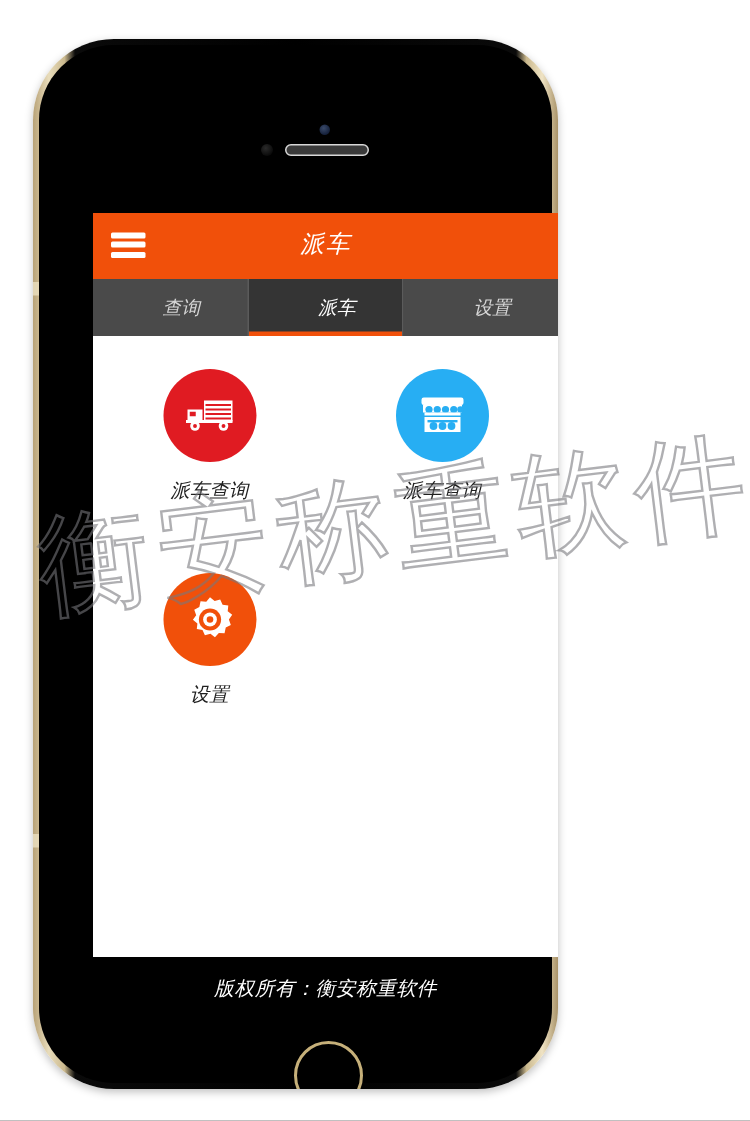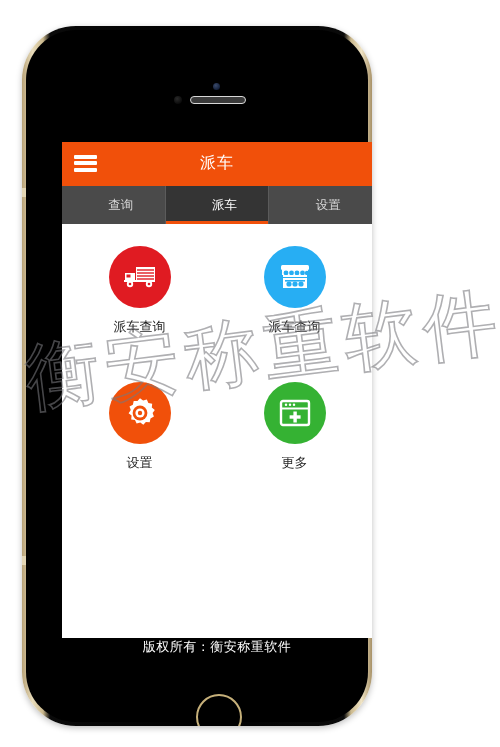--- a/index.html
+++ b/index.html
@@ -22,20 +22,21 @@
     top: 26px;
     width: 350px;
     height: 700px;
     border-radius: 54px;
     background: linear-gradient(90deg,
         #b8a277 0%, #e8dcbb 3%, #cbb98e 6%,
         #0a0a0a 8%, #000 50%, #0a0a0a 92%,
         #cbb98e 94%, #efe3c4 97%, #a89268 100%);
     box-shadow: 0 2px 6px rgba(0,0,0,0.25);
     overflow: hidden;
+    font-style: italic;
   }
   #phone-inner {
     position: absolute;
     left: 4px; top: 4px;
     width: 342px; height: 692px;
     border-radius: 50px;
     background: #000000;
   }
 
   
@@ -199,21 +200,21 @@
   }
 
   
   #footer {
     position: absolute;
     left: 40px;
     top: 612px;
     width: 310px;
     height: 42px;
     display: flex;
-    align-items: flex-start;
+    align-items: center;
     justify-content: center;
     color: #ffffff;
     font-size: 13px;
     letter-spacing: .5px;
   }
 
   
   #watermark {
     position: absolute;
     left: 26px;
@@ -325,36 +326,20 @@
             <svg width="34" height="34" viewBox="0 0 34 34" aria-hidden="true">
               <path fill="#ffffff" d="M17 2.2 l3.1 2.4 3.7-1.0 1.6 3.5 3.8 0.6 -0.4 3.8 3.0 2.4 -2.2 3.1 1.3 3.6 -3.4 1.8 -0.8 3.8 -3.8 -0.2 -2.6 2.8 -3.0 -2.3 -3.7 1.0 -1.6 -3.5 -3.8 -0.6 0.4 -3.8 -3.0 -2.4 2.2 -3.1 -1.3 -3.6 3.4 -1.8 0.8 -3.8 3.8 0.2 z"></path>
               <circle cx="17" cy="17" r="7.4" fill="#f1500a"></circle>
               <circle cx="17" cy="17" r="4.6" fill="#ffffff"></circle>
               <circle cx="17" cy="17" r="2.2" fill="#f1500a"></circle>
             </svg>
           </div>
           <div class="tile-label">设置</div>
         </div>
 
-        <div class="tile">
-          <div class="tile-circle" style="background:#35b233;">
-            <svg width="32" height="30" viewBox="0 0 32 30" aria-hidden="true">
-              <rect x="2" y="3" width="28" height="24" rx="2" fill="none" stroke="#ffffff" stroke-width="2.4"></rect>
-              <line x1="2" y1="10.5" x2="30" y2="10.5" stroke="#ffffff" stroke-width="2"></line>
-              <g fill="#ffffff">
-                <circle cx="7" cy="6.8" r="1.25"></circle>
-                <circle cx="11" cy="6.8" r="1.25"></circle>
-                <circle cx="15" cy="6.8" r="1.25"></circle>
-              </g>
-              <rect x="14.4" y="13.5" width="3.4" height="11" fill="#ffffff"></rect>
-              <rect x="10.6" y="17.3" width="11" height="3.4" fill="#ffffff"></rect>
-            </svg>
-          </div>
-          <div class="tile-label">更多</div>
-        </div>
 
       </div>
     </div>
   </div>
 
   <div id="footer">
     <span>版权所有：衡安称重软件</span>
   </div>
 
   <div id="home-button"></div>

